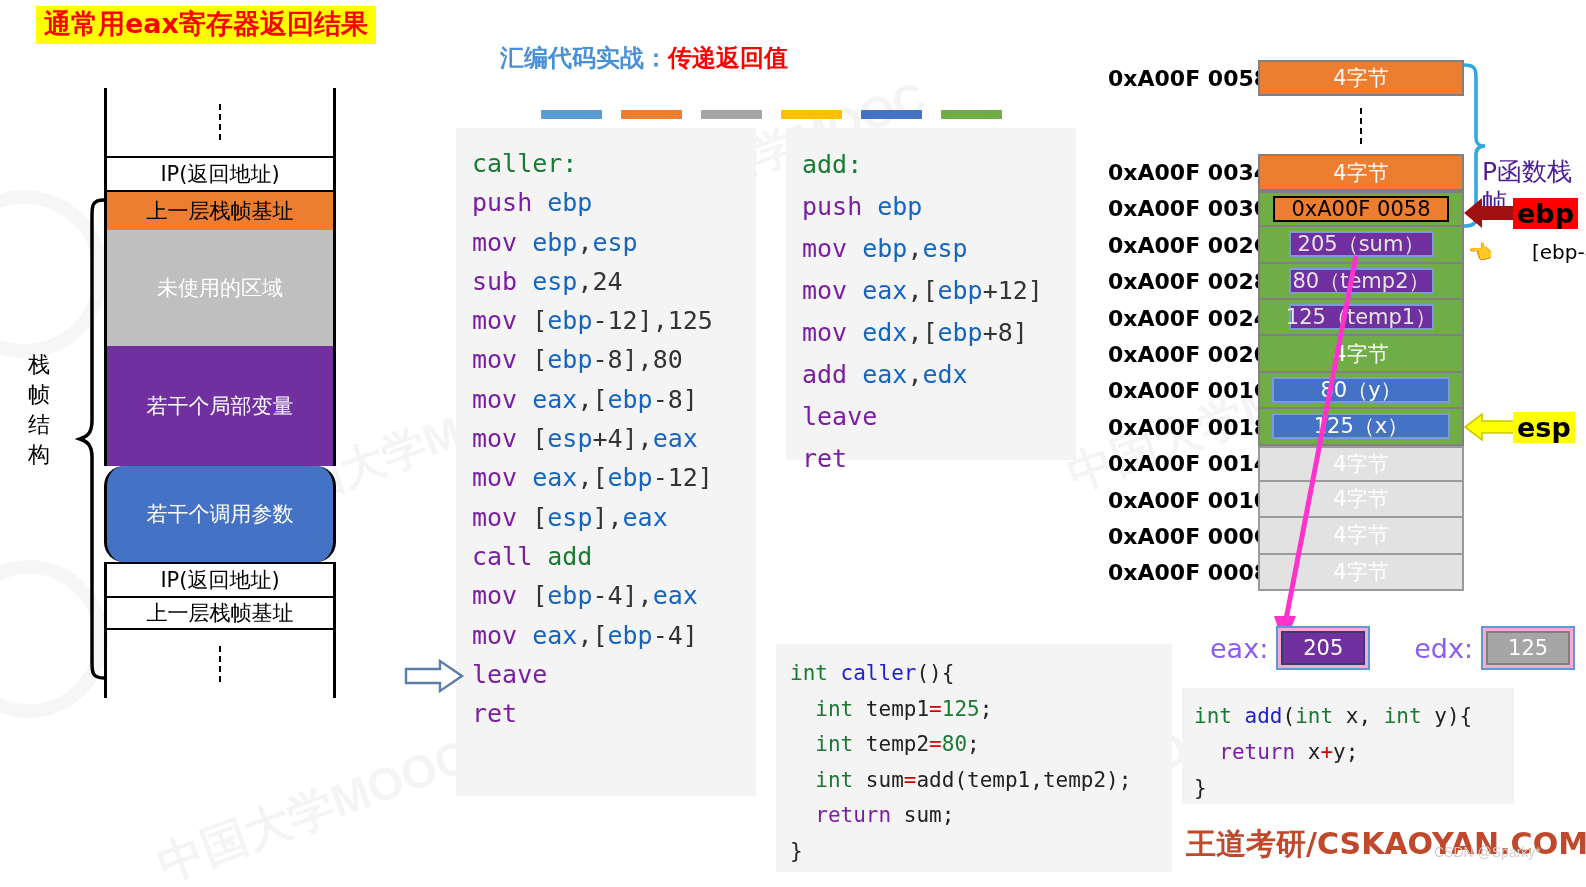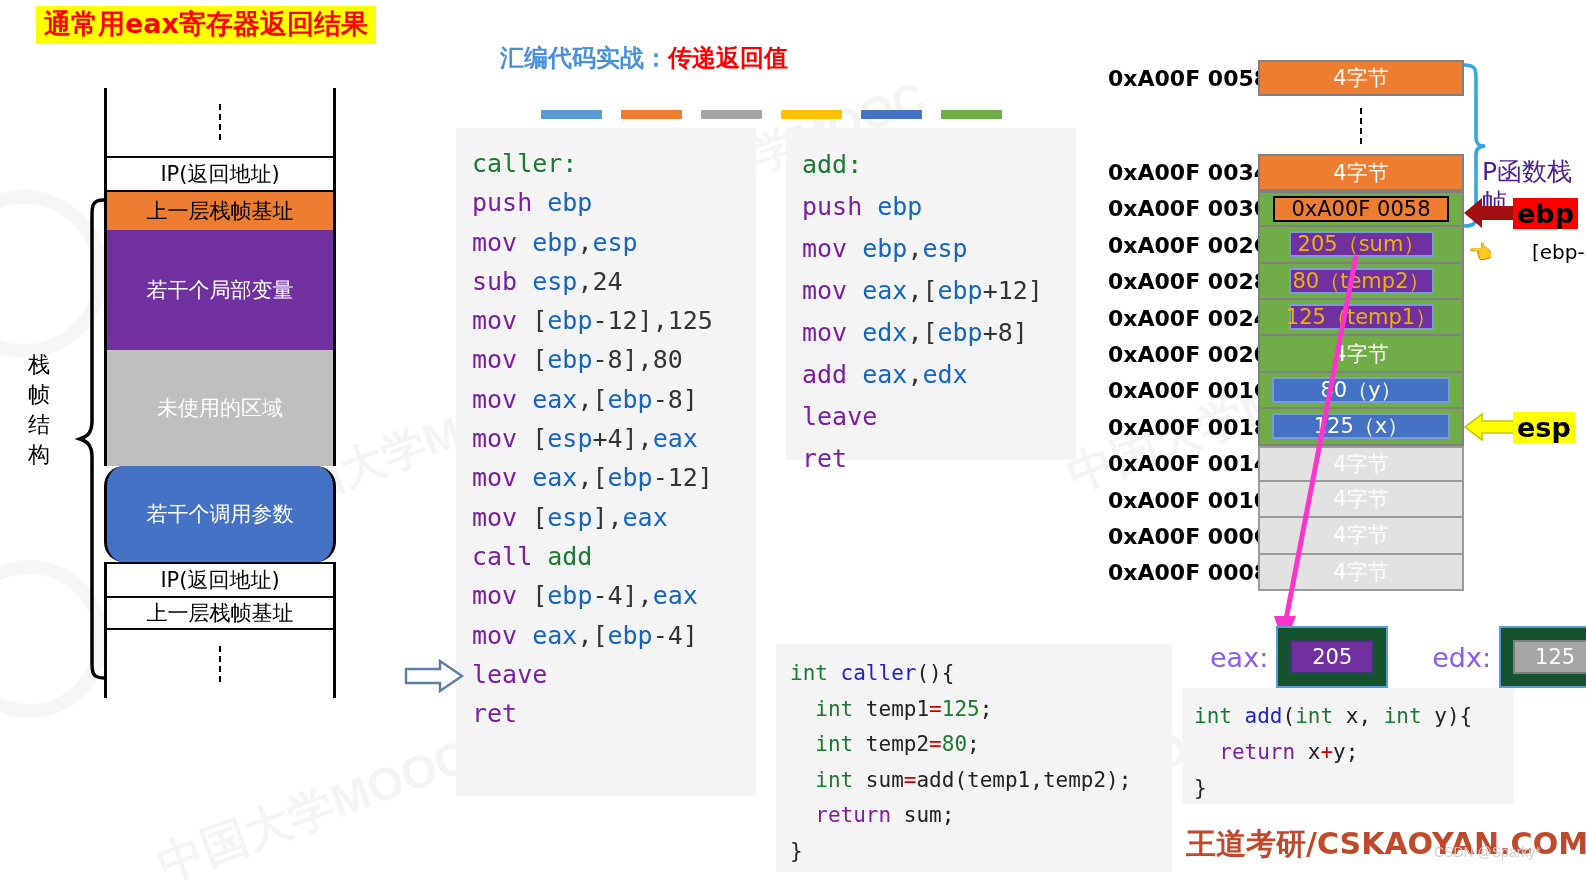--- a/index.html
+++ b/index.html
@@ -85,21 +85,21 @@
   .mr-orange{background:#ED7D31;border:2px solid #808080;color:#ffffff;}
   .mr-gap{background:#ffffff;height:58px;position:relative;}
   .mr-gap::after{content:"";position:absolute;left:50%;top:10px;transform:translateX(-50%);
       width:4px;height:38px;background-image:radial-gradient(#000 45%,transparent 46%);
       background-size:4px 10px;background-repeat:repeat-y;}
   .mr-green{background:#70AD47;border:2px solid #808080;border-top:none;color:#ffffff;}
   .mr-green.first{border-top:2px solid #808080;}
   .mr-gray{background:#E2E2E2;border:2px solid #9a9a9a;border-top:none;color:#ffffff;}
   .mr-gray.first{border-top:2px solid #9a9a9a;}
   .box-orange{background:#ED7D31;border:2px solid #000;color:#000;width:176px;height:26px;}
-  .box-purple{background:#7030A0;border:2px solid #7C9BD6;color:#eab308;width:145px;height:26px;}
+  .box-purple{background:#7030A0;border:2px solid #7C9BD6;color:#e5e5e5;width:145px;height:26px;}
   .box-blue{background:#4472C4;border:2px solid #7C9BD6;color:#ffffff;width:178px;height:26px;}
 
   .addrlist{position:absolute;left:1108px;top:60px;}
   .addr{height:36.4px;display:flex;align-items:center;font-size:22px;color:#000;
         font-family:"DejaVu Sans",sans-serif;white-space:nowrap;font-weight:600;}
   .addr.gap{height:58px;}
 
   #pframeLabel{left:1482px;top:108px;color:#4c1d95;font-size:25px;line-height:31px;
        font-family:"DejaVu Sans",sans-serif;font-weight:500;margin-top:48px;}
 
@@ -107,21 +107,21 @@
        padding:0 4px;font-family:"DejaVu Sans",sans-serif;}
   #espTag{left:1513px;top:412px;background:#ffff00;color:#000;font-weight:700;font-size:27px;
        padding:0 4px;font-family:"DejaVu Sans",sans-serif;}
   #ebp4Tag{left:1470px;top:240px;font-size:20px;color:#000;white-space:nowrap;
        font-family:"DejaVu Sans",sans-serif;}
   #handIcon{left:1468px;top:240px;font-size:20px;}
 
   
   #regs{left:1186px;top:626px;display:flex;align-items:center;gap:20px;}
   .reglabel{font-size:27px;color:#8b5cf6;font-family:"DejaVu Sans",sans-serif;margin-left:24px;}
-  .regframe{border:2px solid #5B9BD5;background:#14532d;padding:12px;}
+  .regframe{border:2px solid #5B9BD5;background:#f9a8d4;padding:3px;}
   .regval{width:80px;height:30px;display:flex;align-items:center;justify-content:center;
           color:#ffffff;font-size:21px;font-family:"DejaVu Sans",sans-serif;}
   .regval.eax{background:#7030A0;border:2px solid #3B3B6B;}
   .regval.edx{background:#A6A6A6;border:2px solid #7F7F7F;}
 
   #footer{left:1186px;top:824px;color:#C0492B;font-size:30px;font-weight:700;
        font-family:"DejaVu Sans",sans-serif;white-space:nowrap;}
   #csdn{left:1434px;top:844px;color:#cfcfcf;font-size:14px;white-space:nowrap;}
 </style>
 </head>
@@ -145,25 +145,25 @@
 </svg>
 
 <div class="abs" id="stackdia">
     <div class="srow dots"></div>
     <div class="srow ip sep">
       <span>IP(返回地址)</span>
     </div>
     <div class="srow orangeband sep">
       <span>上一层栈帧基址</span>
     </div>
+    <div class="srow grayband">
+      <span>未使用的区域</span>
+    </div>
     <div class="srow purpleband">
       <span>若干个局部变量</span>
-    </div>
-    <div class="srow grayband">
-      <span>未使用的区域</span>
     </div>
     <div class="srow blueband">
       <span>若干个调用参数</span>
     </div>
     <div class="srow ip sep">
       <span>IP(返回地址)</span>
     </div>
     <div class="srow plainband sep sepb">
       <span>上一层栈帧基址</span>
     </div>

